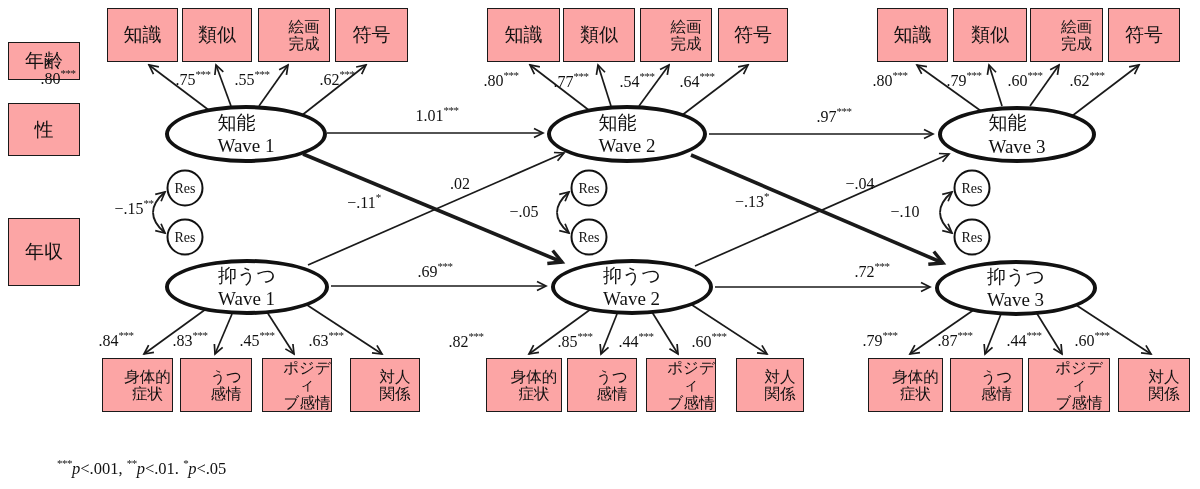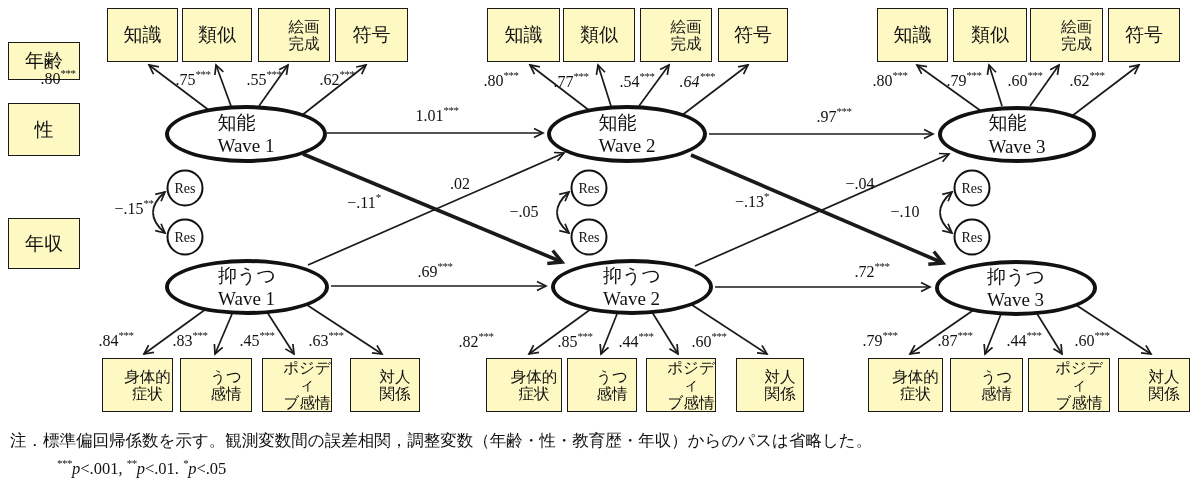--- a/index.html
+++ b/index.html
@@ -2,21 +2,21 @@
 <html><head>
 <meta charset="utf-8">
 <style>
   html,body{margin:0;padding:0;background:#ffffff;}
   .stage{
     position:relative;width:1200px;height:489px;background:#ffffff;overflow:hidden;
     font-family:"Liberation Serif","DejaVu Serif",serif;color:#111;
   }
   .wires{position:absolute;left:0;top:0;z-index:1;}
   .box{
-    position:absolute;z-index:2;border:1.9px solid #1a1a1a;background:#fef9c3;
+    position:absolute;z-index:2;border:1.9px solid #1a1a1a;background:#fca5a5;
     display:flex;align-items:center;justify-content:center;text-align:center;
     font-size:19px;line-height:1.12;white-space:pre-line;box-sizing:border-box;
   }
   .box.small{font-size:15.5px;padding-left:20px;}
   .latent{
     position:absolute;z-index:2;border:4px solid #111;border-radius:50%;background:#fff;
     display:flex;align-items:center;justify-content:center;text-align:left;
     font-size:19px;line-height:1.22;white-space:pre-line;box-sizing:border-box;
   }
   .res{
@@ -92,21 +92,21 @@
     <path d="M153,212.5 Q153,202.3 165,192" fill="none" stroke="#1a1a1a" stroke-width="1.9" marker-end="url(#arrow)"></path>
     <path d="M153,212.5 Q153,222.8 165,233" fill="none" stroke="#1a1a1a" stroke-width="1.9" marker-end="url(#arrow)"></path>
     <path d="M557,212.5 Q557,202.3 569,192" fill="none" stroke="#1a1a1a" stroke-width="1.9" marker-end="url(#arrow)"></path>
     <path d="M557,212.5 Q557,222.8 569,233" fill="none" stroke="#1a1a1a" stroke-width="1.9" marker-end="url(#arrow)"></path>
     <path d="M940,212.5 Q940,202.3 952,192" fill="none" stroke="#1a1a1a" stroke-width="1.9" marker-end="url(#arrow)"></path>
     <path d="M940,212.5 Q940,222.8 952,233" fill="none" stroke="#1a1a1a" stroke-width="1.9" marker-end="url(#arrow)"></path>
   </svg>
 
   <div class="box" style="left:8px;top:42px;width:72px;height:38px;"><span>年齢</span></div>
   <div class="box" style="left:8px;top:103px;width:72px;height:53px;"><span>性</span></div>
-  <div class="box" style="left:8px;top:218px;width:72px;height:51px;"><span>年収</span></div>
+  <div class="box" style="left:8px;top:218px;width:72px;height:68px;"><span>年収</span></div>
 
   <div class="box" style="left:107px;top:8px;width:71px;height:54px;"><span>知識</span></div>
   <div class="box" style="left:182px;top:8px;width:70px;height:54px;"><span>類似</span></div>
   <div class="box small" style="left:258px;top:8px;width:72px;height:54px;"><span>絵画
 完成</span></div>
   <div class="box" style="left:335px;top:8px;width:73px;height:54px;"><span>符号</span></div>
 
   <div class="box" style="left:487px;top:8px;width:73px;height:54px;"><span>知識</span></div>
   <div class="box" style="left:563px;top:8px;width:72px;height:54px;"><span>類似</span></div>
   <div class="box small" style="left:640px;top:8px;width:72px;height:54px;"><span>絵画
@@ -173,36 +173,36 @@
     </div>
   <div class="res" style="left:972px;top:188px;">
       <span>Res</span>
     </div>
   <div class="res" style="left:972px;top:237px;">
       <span>Res</span>
     </div>
 
   <span class="coef" style="left:58px;top:78px;"><span>.80</span><sup>***</sup></span>
   <span class="coef" style="left:193px;top:79px;"><span>.75</span><sup>***</sup></span>
-  <span class="coef" style="left:264px;top:79px;"><span>.55</span><sup>***</sup></span>
+  <span class="coef" style="left:252px;top:79px;"><span>.55</span><sup>***</sup></span>
   <span class="coef" style="left:337px;top:79px;"><span>.62</span><sup>***</sup></span>
   <span class="coef" style="left:501px;top:80px;"><span>.80</span><sup>***</sup></span>
   <span class="coef" style="left:571px;top:81px;"><span>.77</span><sup>***</sup></span>
   <span class="coef" style="left:637px;top:81px;"><span>.54</span><sup>***</sup></span>
-  <span class="coef" style="left:697px;top:81px;font-style:italic;"><span>.64</span><sup>***</sup></span>
+  <span class="coef" style="left:697px;top:81px;"><span>.64</span><sup>***</sup></span>
   <span class="coef" style="left:890px;top:80px;"><span>.80</span><sup>***</sup></span>
   <span class="coef" style="left:964px;top:80px;"><span>.79</span><sup>***</sup></span>
   <span class="coef" style="left:1025px;top:80px;"><span>.60</span><sup>***</sup></span>
   <span class="coef" style="left:1087px;top:80px;"><span>.62</span><sup>***</sup></span>
 
   <span class="coef" style="left:116px;top:340px;"><span>.84</span><sup>***</sup></span>
   <span class="coef" style="left:190px;top:340px;"><span>.83</span><sup>***</sup></span>
   <span class="coef" style="left:257px;top:340px;"><span>.45</span><sup>***</sup></span>
   <span class="coef" style="left:326px;top:340px;"><span>.63</span><sup>***</sup></span>
-  <span class="coef" style="left:476px;top:341px;"><span>.82</span><sup>***</sup></span>
+  <span class="coef" style="left:466px;top:341px;"><span>.82</span><sup>***</sup></span>
   <span class="coef" style="left:575px;top:341px;"><span>.85</span><sup>***</sup></span>
   <span class="coef" style="left:636px;top:341px;"><span>.44</span><sup>***</sup></span>
   <span class="coef" style="left:709px;top:341px;"><span>.60</span><sup>***</sup></span>
   <span class="coef" style="left:880px;top:340px;"><span>.79</span><sup>***</sup></span>
   <span class="coef" style="left:955px;top:340px;"><span>.87</span><sup>***</sup></span>
   <span class="coef" style="left:1024px;top:340px;"><span>.44</span><sup>***</sup></span>
   <span class="coef" style="left:1092px;top:340px;"><span>.60</span><sup>***</sup></span>
 
   <span class="coef" style="left:437px;top:115px;"><span>1.01</span><sup>***</sup></span>
   <span class="coef" style="left:834px;top:116px;"><span>.97</span><sup>***</sup></span>
@@ -210,16 +210,15 @@
   <span class="coef" style="left:872px;top:271px;"><span>.72</span><sup>***</sup></span>
   <span class="coef" style="left:460px;top:183px;"><span>.02</span><sup></sup></span>
   <span class="coef" style="left:364px;top:202px;"><span>−.11</span><sup>*</sup></span>
   <span class="coef" style="left:860px;top:183px;"><span>−.04</span><sup></sup></span>
   <span class="coef" style="left:752px;top:201px;"><span>−.13</span><sup>*</sup></span>
 
   <span class="coef" style="left:114px;top:208px;margin-left:20px;"><span>−.15</span><sup>**</sup></span>
   <span class="coef" style="left:524px;top:211px;"><span>−.05</span><sup></sup></span>
   <span class="coef" style="left:905px;top:211px;"><span>−.10</span><sup></sup></span>
 
-  <div class="note1"><span>注．標準偏回帰係数を示す。観測変数間の誤差相関，調整変数（年齢・性・教育歴・年収）からのパスは省略した。</span></div>
   <div class="note2"><sup>***</sup><i>p</i><span>&lt;.001, </span><sup>**</sup><i>p</i><span>&lt;.01. </span><sup>*</sup><i>p</i><span>&lt;.05</span></div>
 
 </div>
 
 </body></html>

